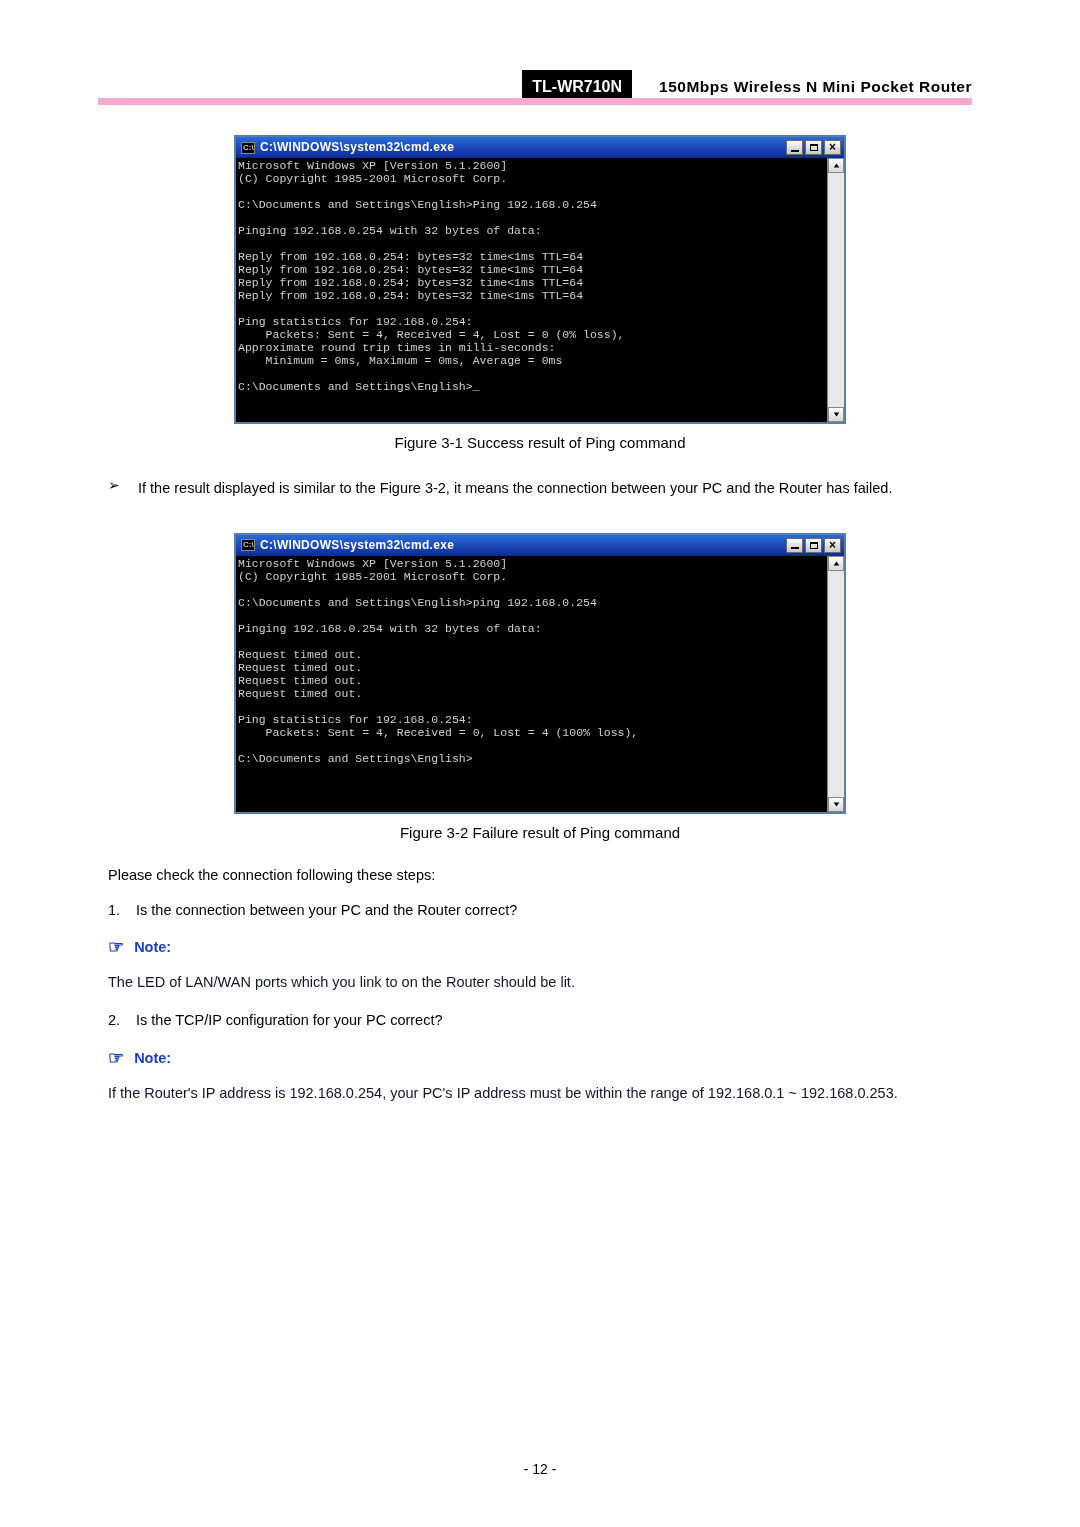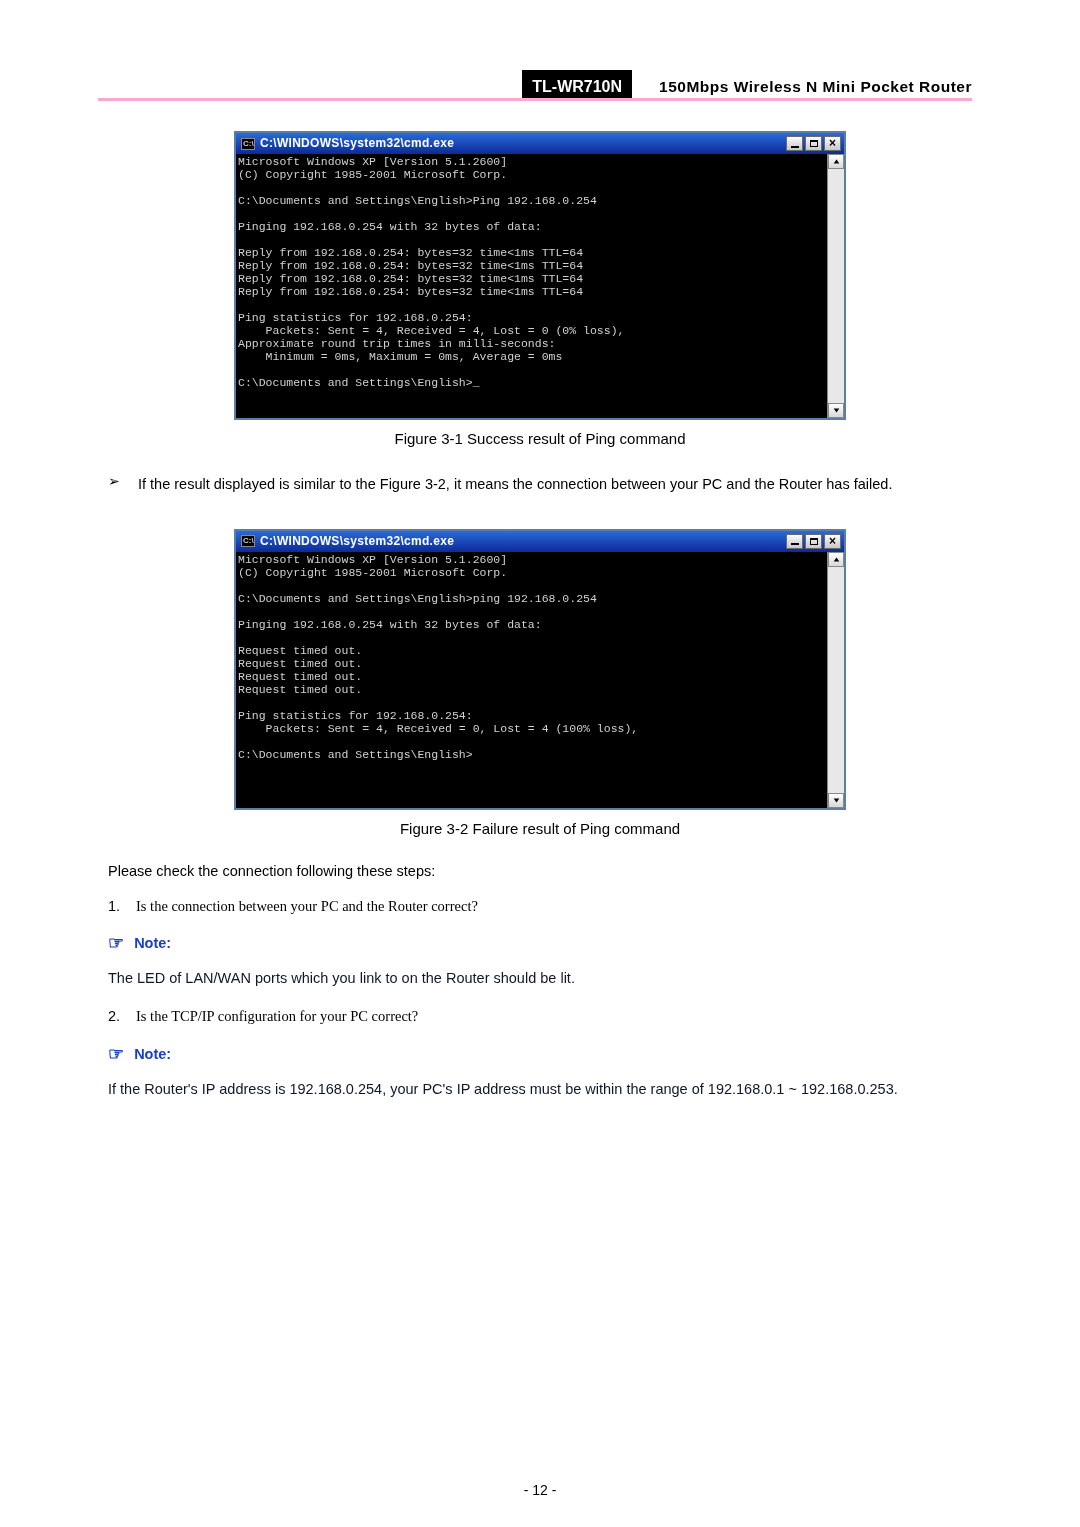--- a/index.html
+++ b/index.html
@@ -14,21 +14,21 @@
   .page {
     width: 1080px;
     min-height: 1527px;
     margin: 0 auto;
     box-sizing: border-box;
     padding: 70px 108px 40px 108px;
     position: relative;
   }
   .header-bar {
     display: flex;
-    border-bottom: 3px solid #f9a8d4;
+    border-bottom: 7px solid #f9a8d4;
     margin-left: -10px;
     margin-right: 0;
     height: 28px;
     align-items: stretch;
     justify-content: flex-end;
   }
   .header-bar .model {
     background: #000;
     color: #fff;
     font-weight: bold;
@@ -158,41 +158,41 @@
   }
   .steps-head {
     font-weight: normal;
     margin: 4px 0 10px 0;
   }
   .num-item {
     display: flex;
     margin: 6px 0;
   }
   .num-item .n { width: 28px; flex: 0 0 28px; }
-  .num-item .t { flex: 1; font-family: Liberation Serif, serif; }
+  .num-item .t { flex: 1; }
   .note-head {
     color: #1a3fbf;
     font-weight: bold;
     margin: 10px 0 6px 0;
     display: flex;
     align-items: center;
   }
   .note-head .hand {
     font-size: 18px;
     margin-right: 10px;
   }
   .blue-note {
     color: #0f172a;
     line-height: 1.9;
     margin: 2px 0 12px 0;
     text-align: justify;
   }
   .page-num {
     position: absolute;
-    bottom: 24px;
+    bottom: 45px;
     left: 0;
     right: 0;
     text-align: center;
     font-size: 14px;
   }
 </style>
 </head>
 <body>
 
 <div class="page">

